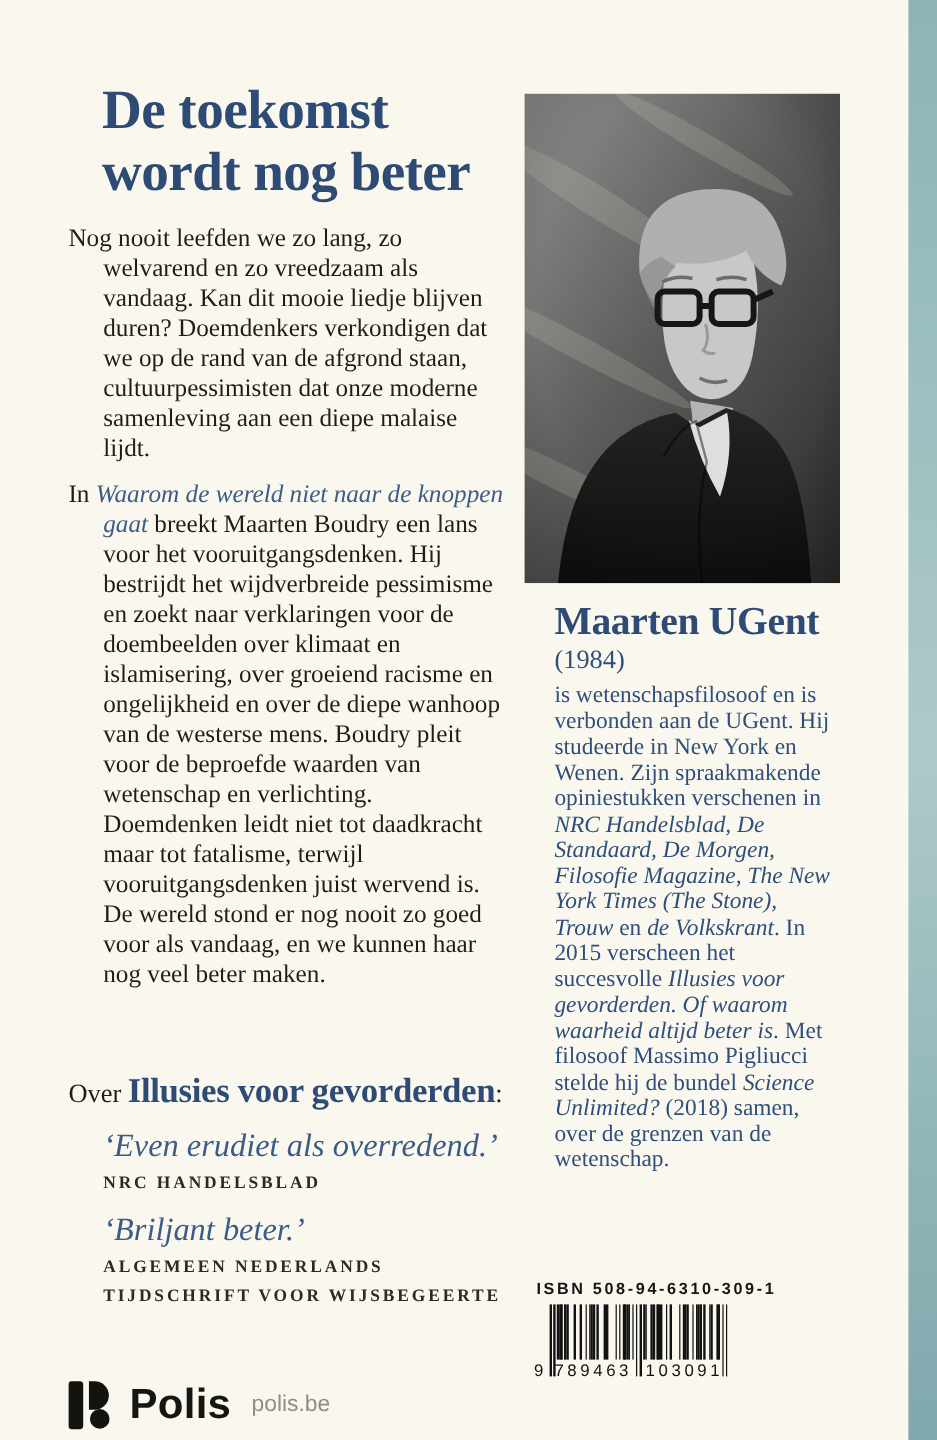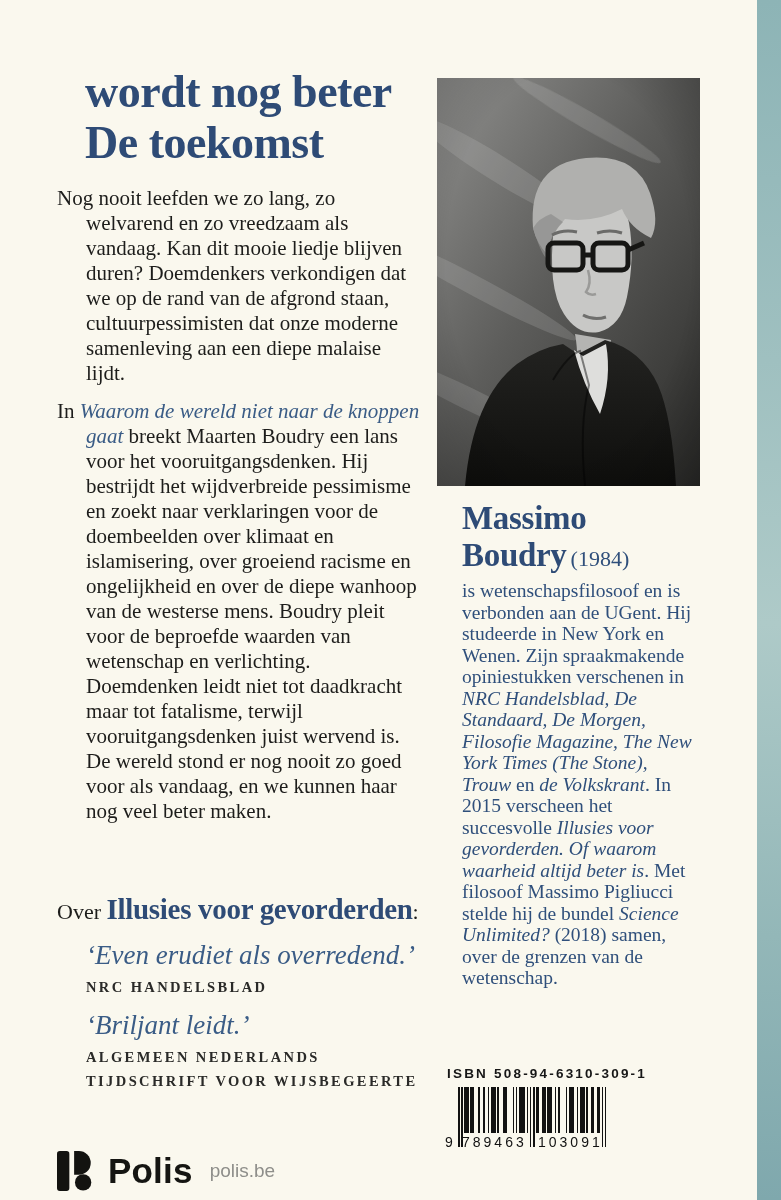--- a/index.html
+++ b/index.html
@@ -63,34 +63,34 @@
   .pub-site{font-size:19px;color:var(--gray);margin-left:17px;font-weight:normal;}
 </style>
 </head>
 <body>
 
 <div class="cover">
 
   <div class="teal-edge"></div>
 
   <h1 class="title">
+    <span>De toekomst</span>
     <span>wordt nog beter</span>
-    <span>De toekomst</span>
   </h1>
 
   <div class="blurb">
     <p>Nog nooit leefden we zo lang, zo welvarend en zo vreedzaam als vandaag. Kan dit mooie liedje blijven duren? Doemdenkers verkondigen dat we op de rand van de afgrond staan, cultuurpessimisten dat onze moderne samenleving aan een diepe malaise lijdt.</p>
     <p><span>In </span><span class="booktitle-it">Waarom de wereld niet naar de knoppen gaat</span><span> breekt Maarten Boudry een lans voor het vooruitgangsdenken. Hij bestrijdt het wijdverbreide pessimisme en zoekt naar verklaringen voor de doembeelden over klimaat en islamisering, over groeiend racisme en ongelijkheid en over de diepe wanhoop van de westerse mens. Boudry pleit voor de beproefde waarden van wetenschap en verlichting. Doemdenken leidt niet tot daadkracht maar tot fatalisme, terwijl vooruitgangsdenken juist wervend is. De wereld stond er nog nooit zo goed voor als vandaag, en we kunnen haar nog veel beter maken.</span></p>
   </div>
 
   <div class="reviews">
     <p class="rev-head"><span>Over </span><span class="rev-book">Illusies voor gevorderden</span><span>:</span></p>
     <p class="quote">‘Even erudiet als overredend.’</p>
     <p class="source">NRC HANDELSBLAD</p>
-    <p class="quote">‘Briljant leidt.’</p>
+    <p class="quote">‘Briljant beter.’</p>
     <p class="source">ALGEMEEN NEDERLANDS TIJDSCHRIFT VOOR WIJSBEGEERTE</p>
   </div>
 
   <div class="photo">
     <svg width="263" height="408" viewBox="0 0 263 408">
       <defs>
         <linearGradient id="pbg" x1="0" y1="0" x2="1" y2="1">
           <stop offset="0" stop-color="#8f8f8d"></stop>
           <stop offset="0.45" stop-color="#5d5d5b"></stop>
           <stop offset="1" stop-color="#2c2c2a"></stop>
@@ -126,21 +126,21 @@
       <path d="M151 192 q4 14 -2 22 q4 4 10 2" stroke="#9a9a98" stroke-width="2.5" fill="none"></path>
       <path d="M146 237 q11 6 23 2" stroke="#6f6f6d" stroke-width="3" fill="none"></path>
       <path d="M28 408 q8 -88 52 -122 q22 -16 46 -20 l15 10 l27 -14 q37 10 53 45 q14 32 18 101 z" fill="url(#jg)"></path>
       <path d="M137 272 l9 6 l23 -12 q6 34 -6 70 q-17 -30 -26 -64 z" fill="#dededc"></path>
       <path d="M116 302 q15 -25 27 -29 l9 34 q-10 40 -4 101" stroke="#000" stroke-width="2" opacity="0.45" fill="none"></path>
       <rect width="263" height="408" fill="url(#vg)"></rect>
     </svg>
   </div>
 
   <div class="bio">
-    <p class="author-name"><span class="big">Massimo Boudry</span> <span class="year">(1984)</span></p>
+    <p class="author-name"><span class="big">Maarten UGent</span> <span class="year">(1984)</span></p>
     <p class="bio-text"><span>is wetenschapsfilosoof en is verbonden aan de UGent. Hij studeerde in New York en Wenen. Zijn spraakmakende opiniestukken verschenen in </span><span class="it">NRC Handelsblad, De Standaard, De Morgen, Filosofie Magazine, The New York Times (The Stone), Trouw</span><span> en </span><span class="it">de Volkskrant</span><span>. In 2015 verscheen het succesvolle </span><span class="it">Illusies voor gevorderden. Of waarom waarheid altijd beter is</span><span>. Met filosoof Massimo Pigliucci stelde hij de bundel </span><span class="it">Science Unlimited?</span><span> (2018) samen, over de grenzen van de wetenschap.</span></p>
   </div>
 
   <div class="isbn-block">
     <div class="isbn-label">ISBN 508-94-6310-309-1</div>
     <div class="barcode">
       <div id="bars">
           <div class="bar" style="left: 0px; width: 1.71px; height: 60px;"></div>
           <div class="bar" style="left: 3.12px; width: 1.71px; height: 60px;"></div>
           <div class="bar" style="left: 6.24px; width: 1.71px; height: 46px;"></div>

